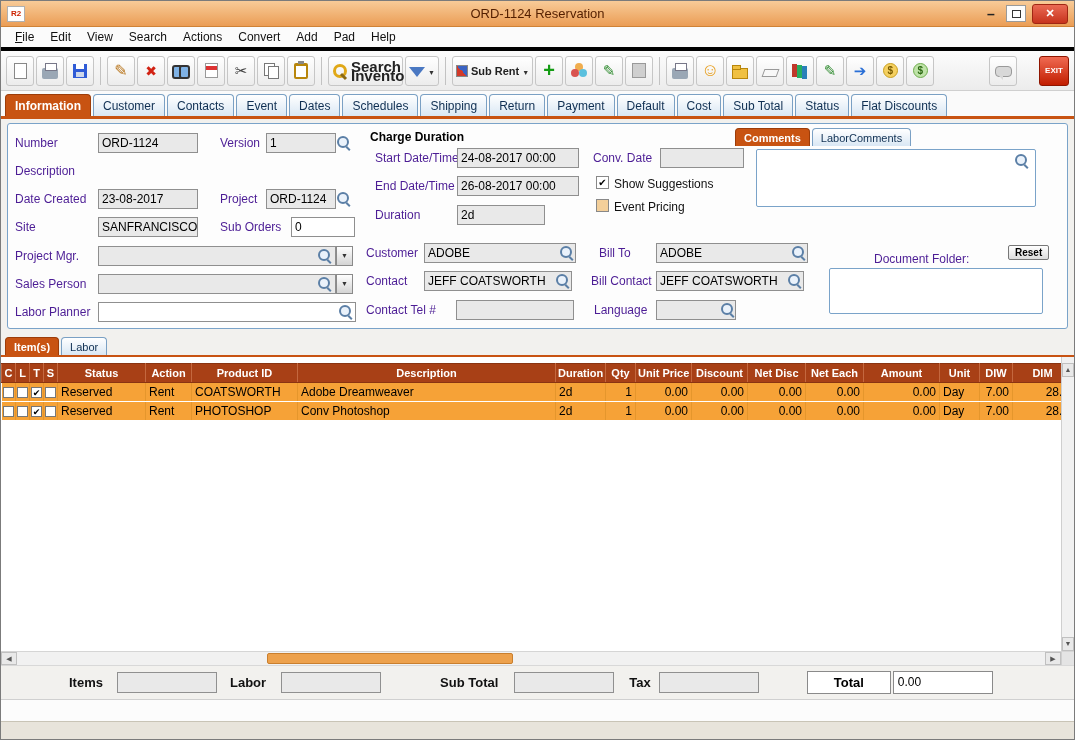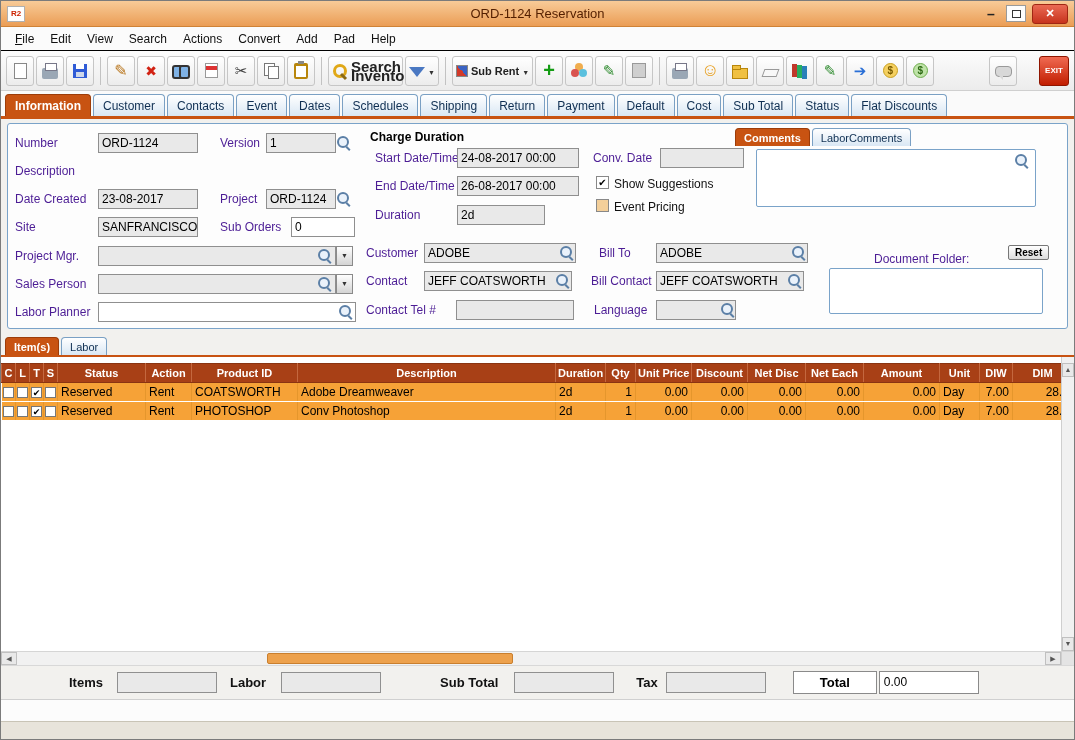--- a/index.html
+++ b/index.html
@@ -13,21 +13,21 @@
 .title{position:absolute;left:0;right:0;text-align:center;font-size:13px;color:#531f00}
 .win-controls{margin-left:auto;display:flex;align-items:center;gap:6px;z-index:2}
 .min-btn{width:18px;height:16px;border:none;background:transparent;color:#222;font-size:11px;font-weight:bold}
 .min-btn::before{content:"–";font-size:14px}
 .max-btn{width:20px;height:17px;background:#fdfdfd;border:1px solid #9a9a9a;display:flex;align-items:center;justify-content:center}
 .max-btn .sq{width:9px;height:8px;border:1px solid #333}
 .close-btn{width:36px;height:20px;background:linear-gradient(#ea6a54,#c7331d);border:1px solid #a02613;border-radius:3px;color:#fff;font-size:11px;font-weight:bold;text-align:center}
 .close-btn::before{content:"✕"}
 
 
-.menubar{height:24px;background:#fbfbfb;border-bottom:1px solid #000000;display:flex;align-items:center;padding:0 6px;flex:0 0 auto}
+.menubar{height:24px;background:#fbfbfb;border-bottom:4px solid #000000;display:flex;align-items:center;padding:0 6px;flex:0 0 auto}
 .menu-item{display:inline-block;padding:3px 8px;font-size:12px;color:#111}
 .menu-item-file::first-letter{text-decoration:underline}
 
 
 .toolbar{height:40px;background:linear-gradient(#fcfcfc,#ececec);border-bottom:1px solid #cfcfcf;display:flex;align-items:center;padding:0 5px;gap:2px;flex:0 0 auto}
 .tbtn{height:30px;min-width:28px;display:flex;align-items:center;justify-content:center;gap:3px;background:linear-gradient(#ffffff,#ececec);border:1px solid #c6c6c6;border-radius:3px;padding:0 3px}
 .tsep{width:1px;height:28px;background:#c2c2c2;margin:0 4px;flex:0 0 auto}
 .tlabel{font-size:15px;font-weight:bold;text-align:left;line-height:9px;color:#222;width:48px;white-space:normal}
 .srlabel{font-size:11px;font-weight:bold;color:#222}
 .dd-caret::before{content:"▼";font-size:7px;color:#333}
@@ -465,22 +465,22 @@
     <div class="corner"></div>
   </div>
 
   <div class="summary">
     <span class="sum-lbl" style="margin-left:68px">Items</span>
     <div class="sum-fld" style="margin-left:14px"></div>
     <span class="sum-lbl" style="margin-left:13px">Labor</span>
     <div class="sum-fld" style="margin-left:15px"></div>
     <span class="sum-lbl" style="margin-left:59px">Sub Total</span>
     <div class="sum-fld" style="margin-left:16px"></div>
-    <span class="sum-lbl" style="margin-left:22px">Tax</span>
+    <span class="sum-lbl" style="margin-left:15px">Tax</span>
     <div class="sum-fld" style="margin-left:8px"></div>
-    <div class="total-box" style="margin-left:27px">Total</div>
+    <div class="total-box" style="margin-left:48px">Total</div>
     <div class="total-val" style="margin-left:2px">0.00</div>
   </div>
 
   <div class="statusbar"></div>
   <div class="bottomstrip"></div>
 
 </div>
 
 </body></html>

